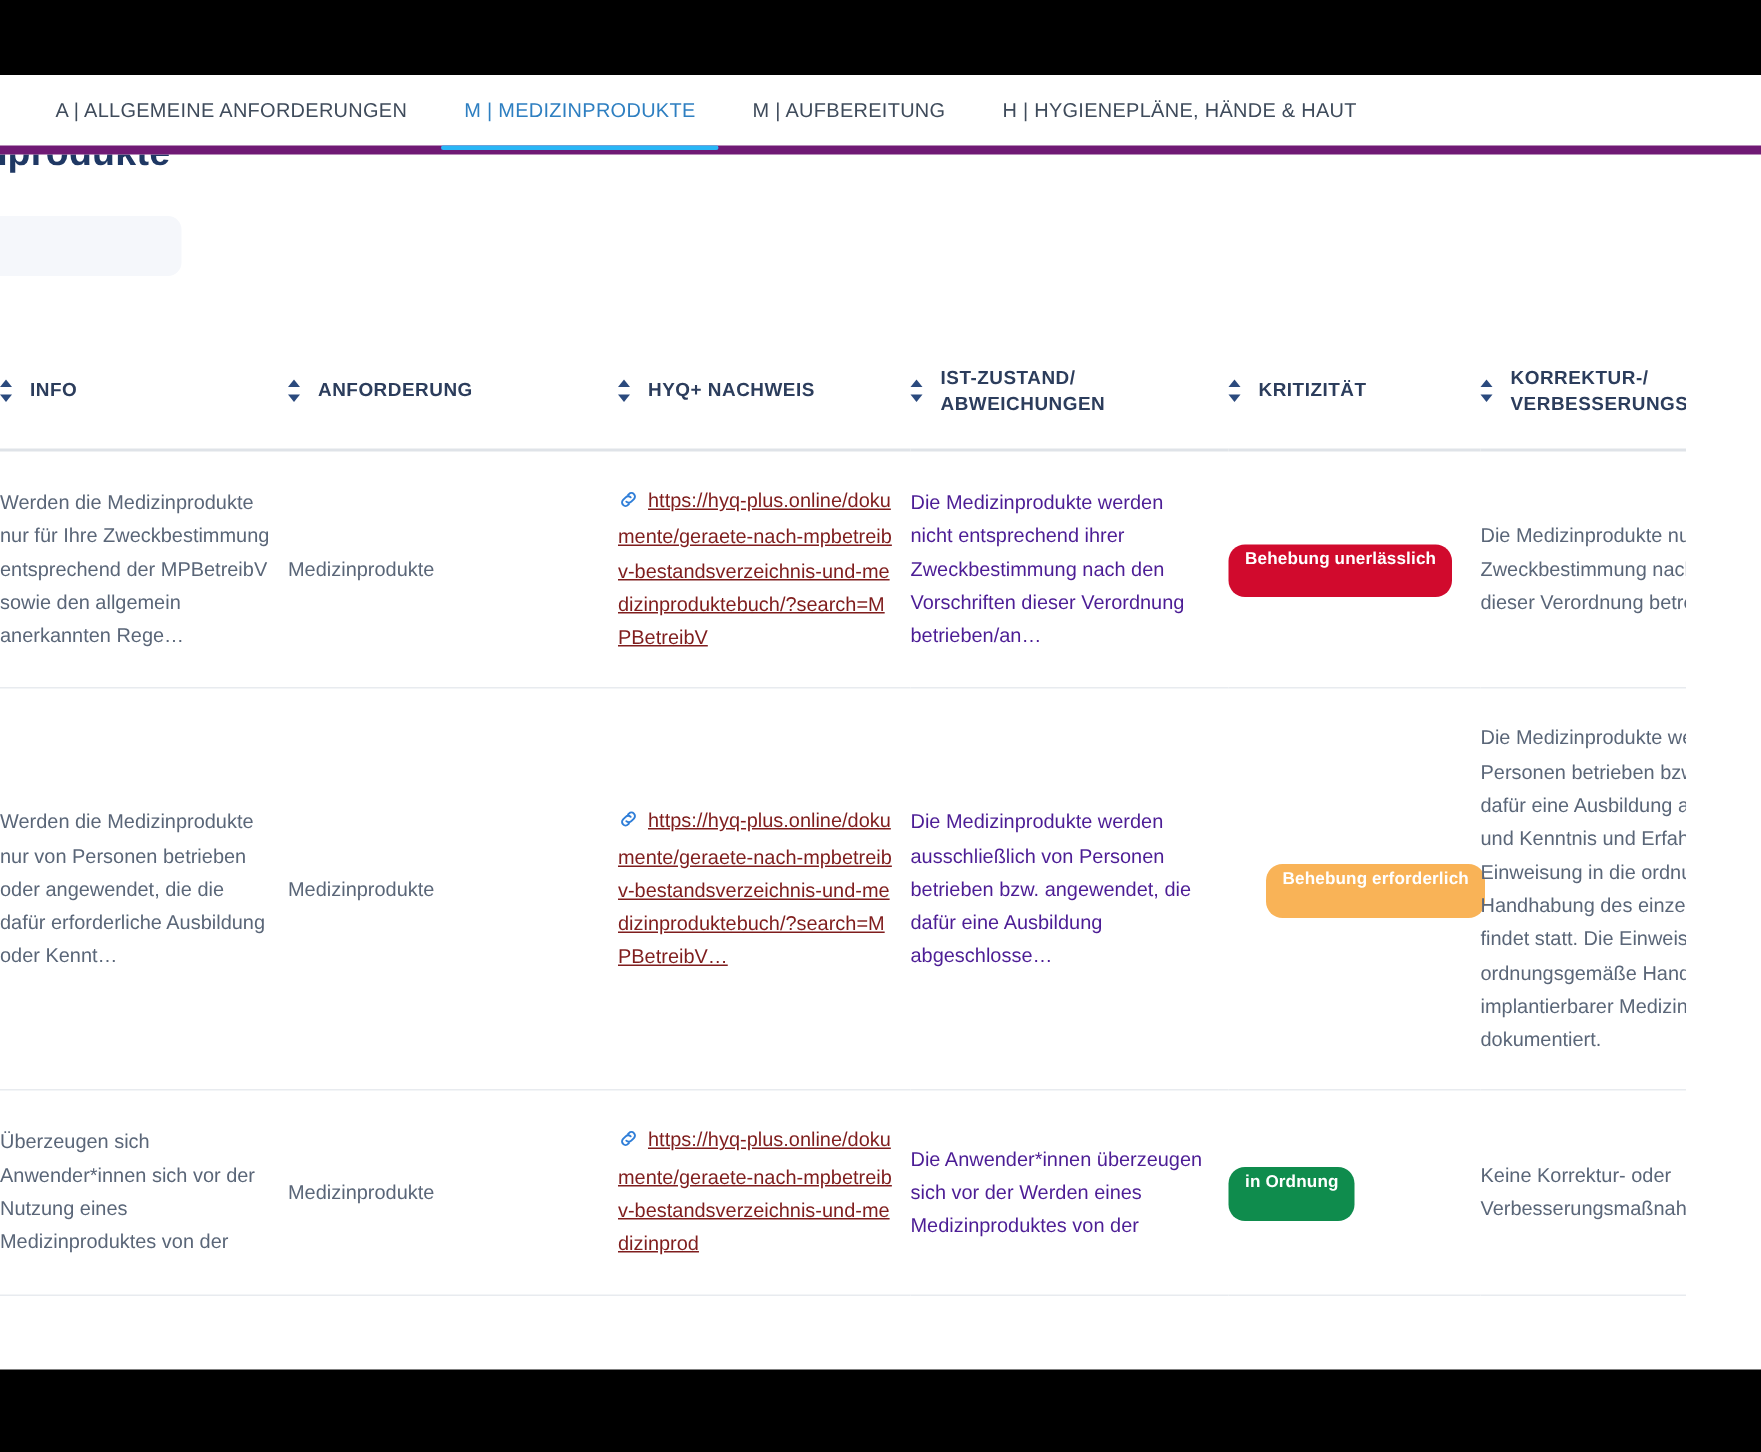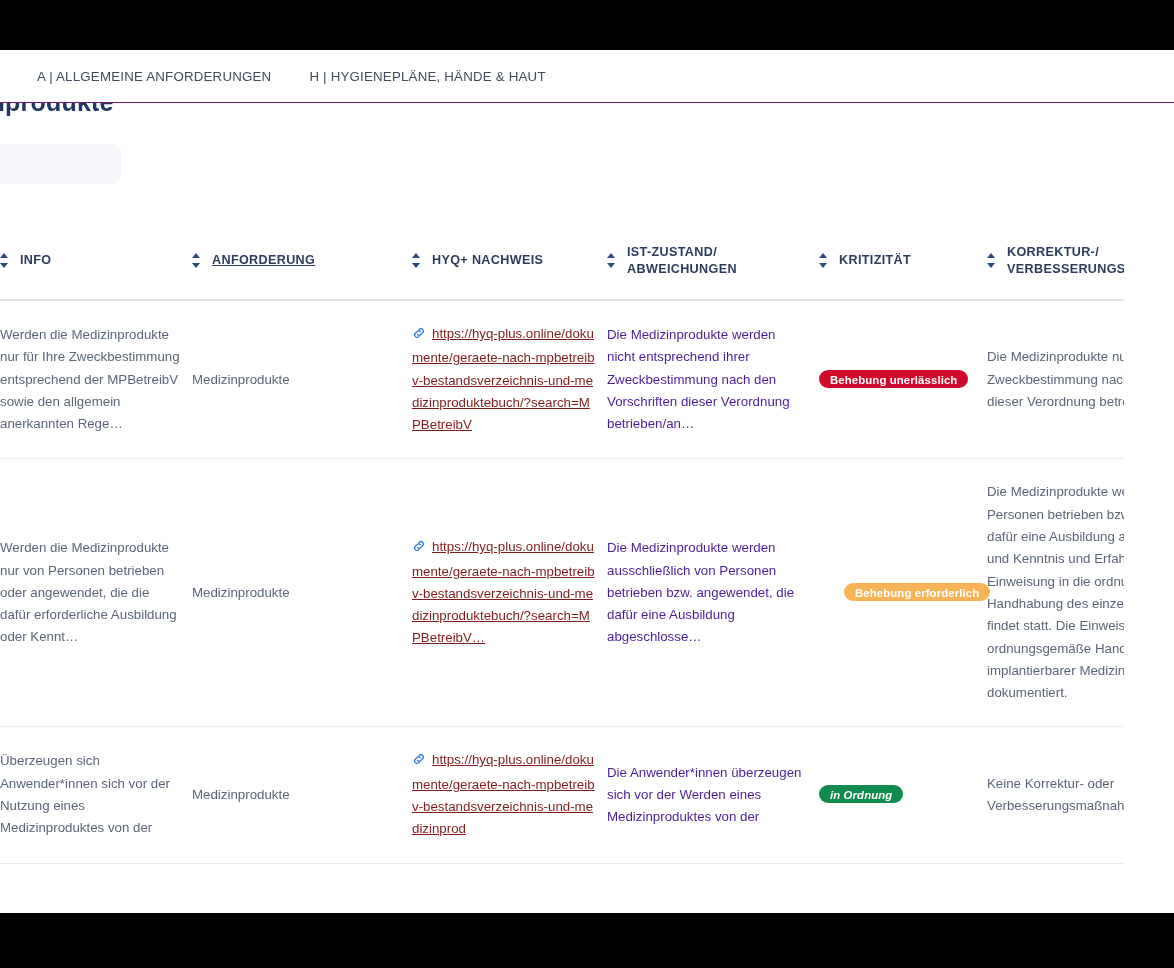--- a/index.html
+++ b/index.html
@@ -41,21 +41,21 @@
     z-index: 40;
   }
 
   
   .tabbar {
     position: absolute;
     left: 0; top: 50px;
     width: 1174px;
     height: 53px;
     background: #ffffff;
-    border-bottom: 1px solid #701a75;
+    border-bottom: 6px solid #701a75;
     z-index: 30;
     display: flex;
     align-items: center;
     padding-left: 18px;
   }
   .tab {
     position: relative;
     height: 53px;
     display: flex;
     align-items: center;
@@ -185,21 +185,21 @@
     color: #56627a;
   }
   td.c-info      { width: 212px; padding-left: 20px; color: #5a6678; }
   td.c-anford    { width: 220px; color: #5a6678; }
   td.c-nachweis  { width: 195px; }
   td.c-ist       { width: 212px; color: #4c1d95; }
   td.c-krit      { width: 168px; }
   td.c-korrektur { width: 293px; color: #5a6678; }
 
   th.c-info      { width: 212px; padding-left: 20px; }
-  th.c-anford    { width: 220px; text-decoration: underline; }
+  th.c-anford    { width: 220px; }
   th.c-nachweis  { width: 195px; }
   th.c-ist       { width: 212px; }
   th.c-krit      { width: 168px; }
   th.c-korrektur { width: 293px; }
 
   
   .lnk {
     display: inline;
     color: #7f1d1d;
     text-decoration: underline;
@@ -211,49 +211,55 @@
   .link-icon {
     display: inline-block;
     margin-right: 6px;
     color: #2f7ed8;
     vertical-align: -2px;
   }
 
   
   .badge {
     display: inline-block;
-    padding: 4px 11px 1px;
+    padding: 4px 11px 18px;
     border-radius: 11px;
     font-size: 11.4px;
     font-weight: 700;
     color: #ffffff;
     white-space: nowrap;
     letter-spacing: .1px;
     line-height: 1.15;
   }
   .badge.red    { background: #d10a2d; }
   .badge.orange { background: #f9b357; margin-left: 25px; }
-  .badge.green  { background: #0f8c4d; font-style: italic; }
+  .badge.green  { background: #0f8c4d; }
 </style>
 </head>
 <body>
 
 <div id="screen">
 
   <div class="top-strip"></div>
 
   <div class="page-title">Medizinprodukte</div>
 
   <div class="searchbox">
     <input type="text" value="" placeholder="" style="">
   </div>
 
   <nav class="tabbar">
     <div class="tab">
       <span>A | ALLGEMEINE ANFORDERUNGEN</span>
+    </div>
+    <div class="tab active">
+      <span>M | MEDIZINPRODUKTE</span>
+    </div>
+    <div class="tab">
+      <span>M | AUFBEREITUNG</span>
     </div>
     <div class="tab">
       <span>H | HYGIENEPLÄNE, HÄNDE &amp; HAUT</span>
     </div>
   </nav>
 
   <div class="table-wrap">
     <table class="grid">
       <thead>
         <tr>

